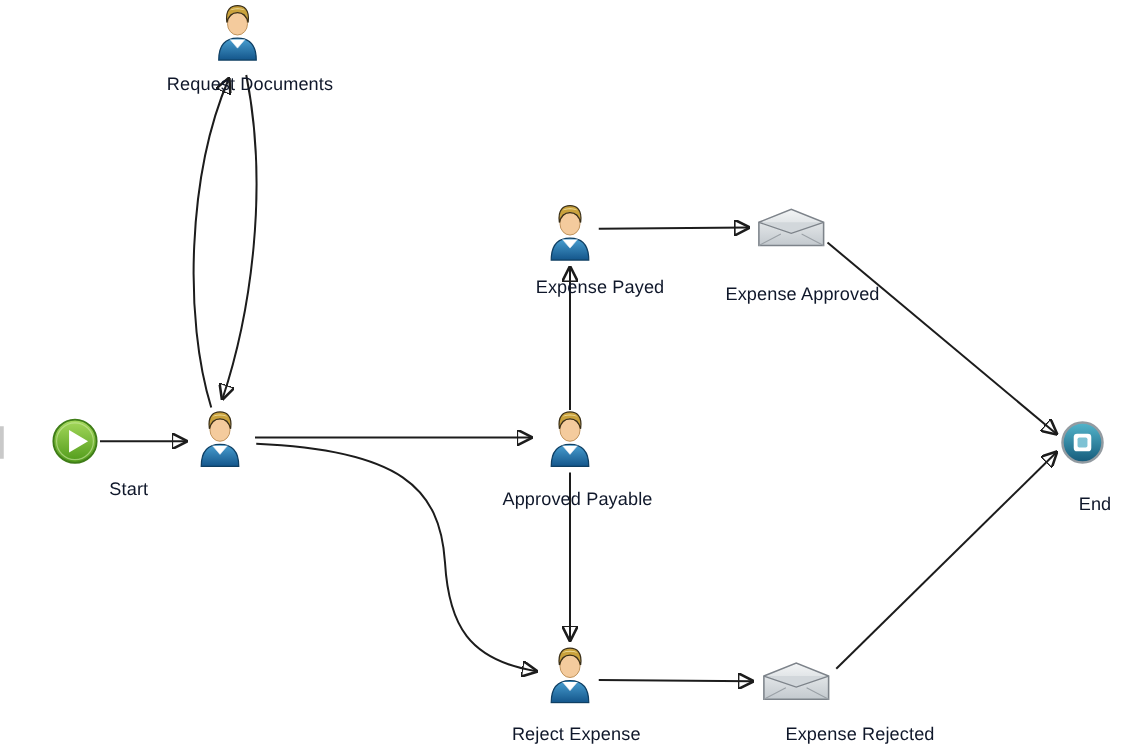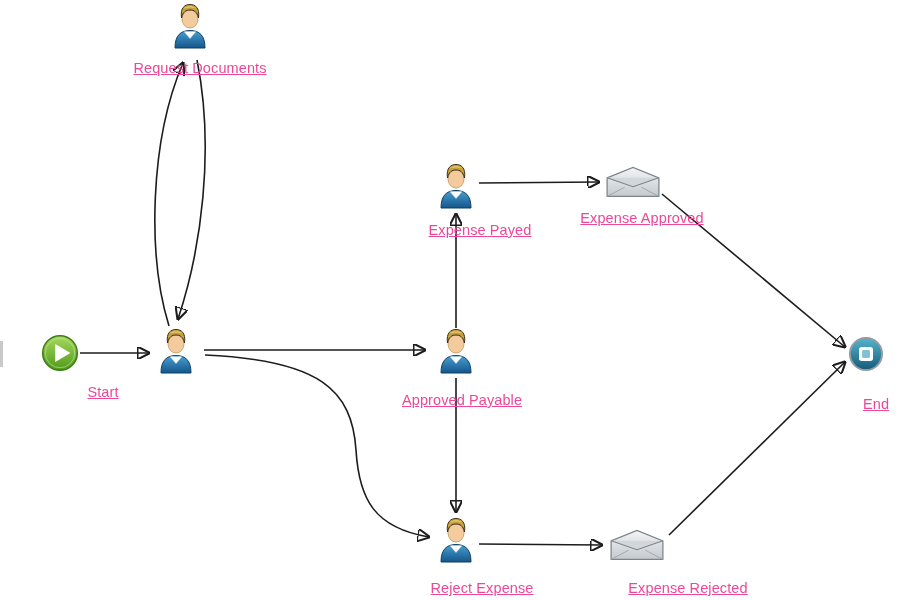--- a/index.html
+++ b/index.html
@@ -10,24 +10,23 @@
     overflow:hidden;
   }
   .canvas { position:relative; width:900px; height:600px; background:#ffffff; }
   .edges  { position:absolute; left:0; top:0; width:900px; height:600px; }
   .edges path { fill:none; stroke:#1c1c1c; stroke-width:1.6px; }
   .node-icon { position:absolute; line-height:0; }
   .node-label {
     position:absolute;
     transform:translateX(-50%);
     font-size:14.5px;
-    color:#ec4899;
+    color:#0f172a;
     white-space:nowrap;
     letter-spacing:0.1px;
-    text-decoration:underline;
   }
   .edge-fragment {
     position:absolute; left:0; top:341px; width:3px; height:26px;
     background:#c9c9c9;
   }
 </style>
 </head>
 <body>
 
 <div class="canvas">
@@ -131,28 +130,28 @@
         <use href="#sym-person"></use>
       </svg>
   </div>
   <div class="node-label" style="left:480px; top:222px;">Expense Payed</div>
 
   <div class="node-icon" style="left:604px; top:164px;">
     <svg width="58" height="38">
         <use href="#sym-envelope"></use>
       </svg>
   </div>
-  <div class="node-label" style="left:642px; top:210px;">Expense Approved</div>
+  <div class="node-label" style="left:642px; top:228px;">Expense Approved</div>
 
   <div class="node-icon" style="left:436px; top:517px;">
     <svg width="40" height="46">
         <use href="#sym-person"></use>
       </svg>
   </div>
-  <div class="node-label" style="left:482px; top:580px;">Reject Expense</div>
+  <div class="node-label" style="left:461px; top:580px;">Reject Expense</div>
 
   <div class="node-icon" style="left:608px; top:527px;">
     <svg width="58" height="38">
         <use href="#sym-envelope"></use>
       </svg>
   </div>
   <div class="node-label" style="left:648px; top:580px;margin-left:40px;">Expense Rejected</div>
 
   <div class="node-icon" style="left:848px; top:336px;">
     <svg width="36" height="36">

